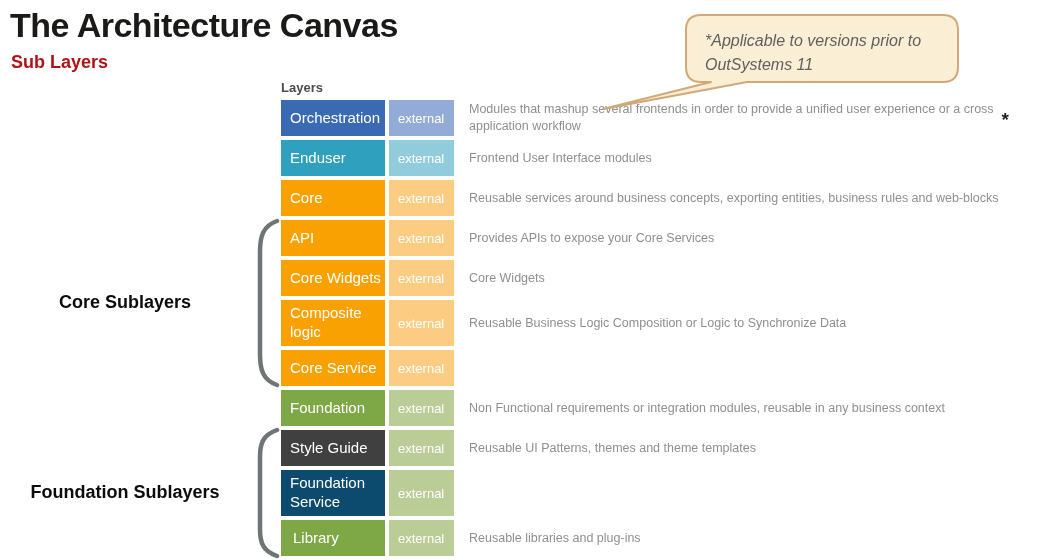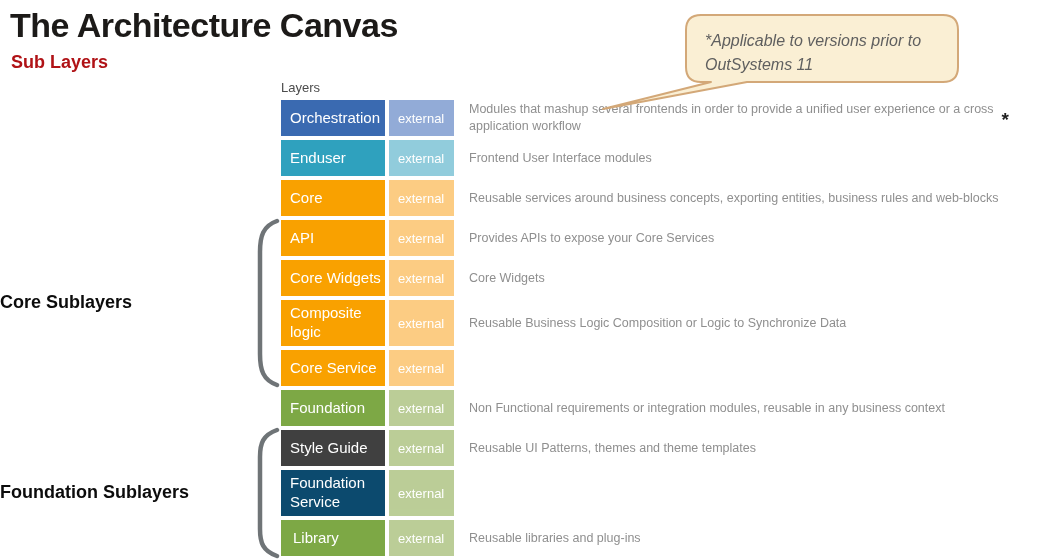--- a/index.html
+++ b/index.html
@@ -9,21 +9,21 @@
   }
   .abs{position:absolute;}
   .page-title{
     left:10px;top:6px;font-size:34px;font-weight:bold;color:#1c1a18;
     letter-spacing:-0.5px;
   }
   .page-subtitle{
     left:11px;top:52px;font-size:18px;font-weight:bold;color:#b01216;
   }
   .layers-header{
-    left:281px;top:80px;font-size:13px;font-weight:normal;color:#4c4c4c;
+    left:281px;top:80px;font-size:13px;font-weight:bold;color:#4c4c4c;
   }
   .canvas-table{
     left:281px;top:100px;display:flex;flex-direction:column;gap:4px;
   }
   .layer-row{display:flex;gap:4px;height:36px;}
   .layer-row.tall{height:46px;}
   .cell{
     color:#ffffff;display:flex;align-items:center;
     padding-left:9px;padding-right:4px;box-sizing:border-box;
   }
@@ -32,21 +32,21 @@
   .desc{
     margin-left:11px;display:flex;align-items:center;
     font-size:12.5px;color:#8f8f8f;line-height:1.35;white-space:nowrap;
   }
   .layer-row.wrap2 .desc{white-space:normal;width:540px;}
   .marker{
     font-weight:bold;font-size:19px;color:#1f1f1f;line-height:0;
     margin-left:4px;position:relative;top:2px;
   }
   .group-label{
-    left:0;width:250px;text-align:left;font-size:18px;font-weight:bold;
+    left:0;width:250px;text-align:center;font-size:18px;font-weight:bold;
     color:#0c0c0c;
   }
   .bracket svg{display:block;}
   .callout{left:595px;top:12px;width:370px;height:102px;z-index:5;pointer-events:none;}
   .callout svg{position:absolute;left:0;top:0;}
   .callout-text{
     position:absolute;left:110px;top:17px;font-size:16px;font-style:italic;
     color:#5f5f5f;line-height:1.5;
   }
 </style>

